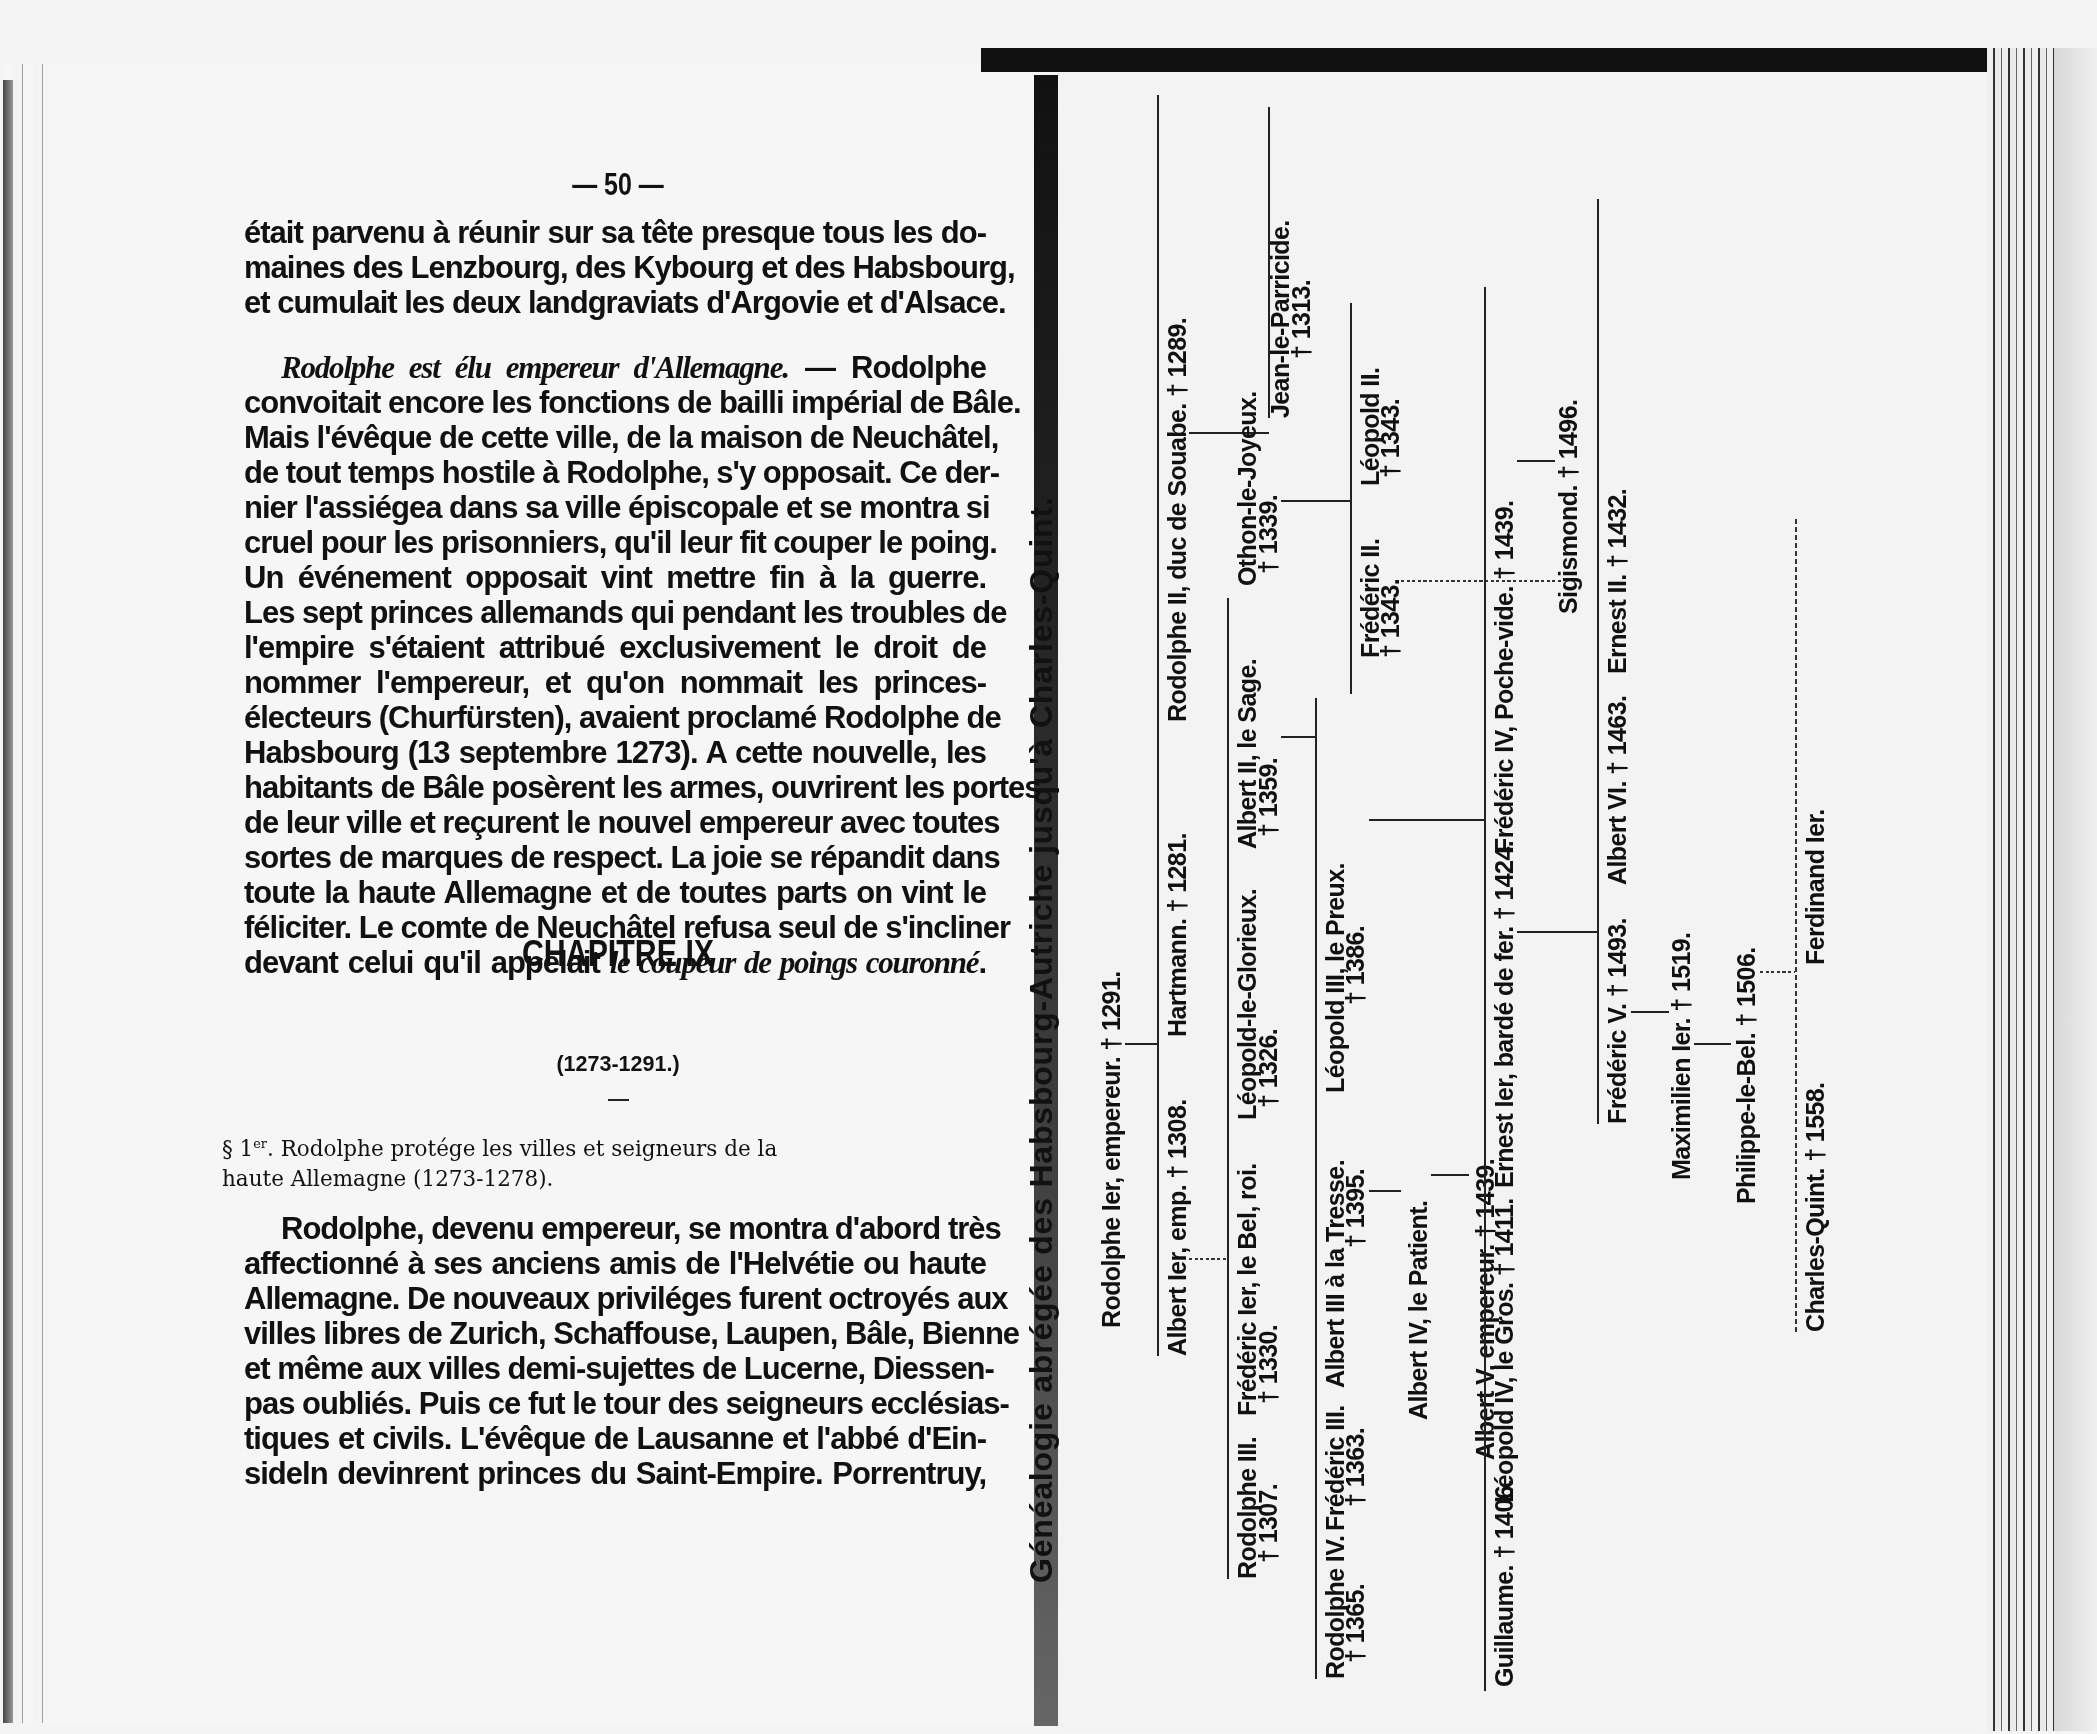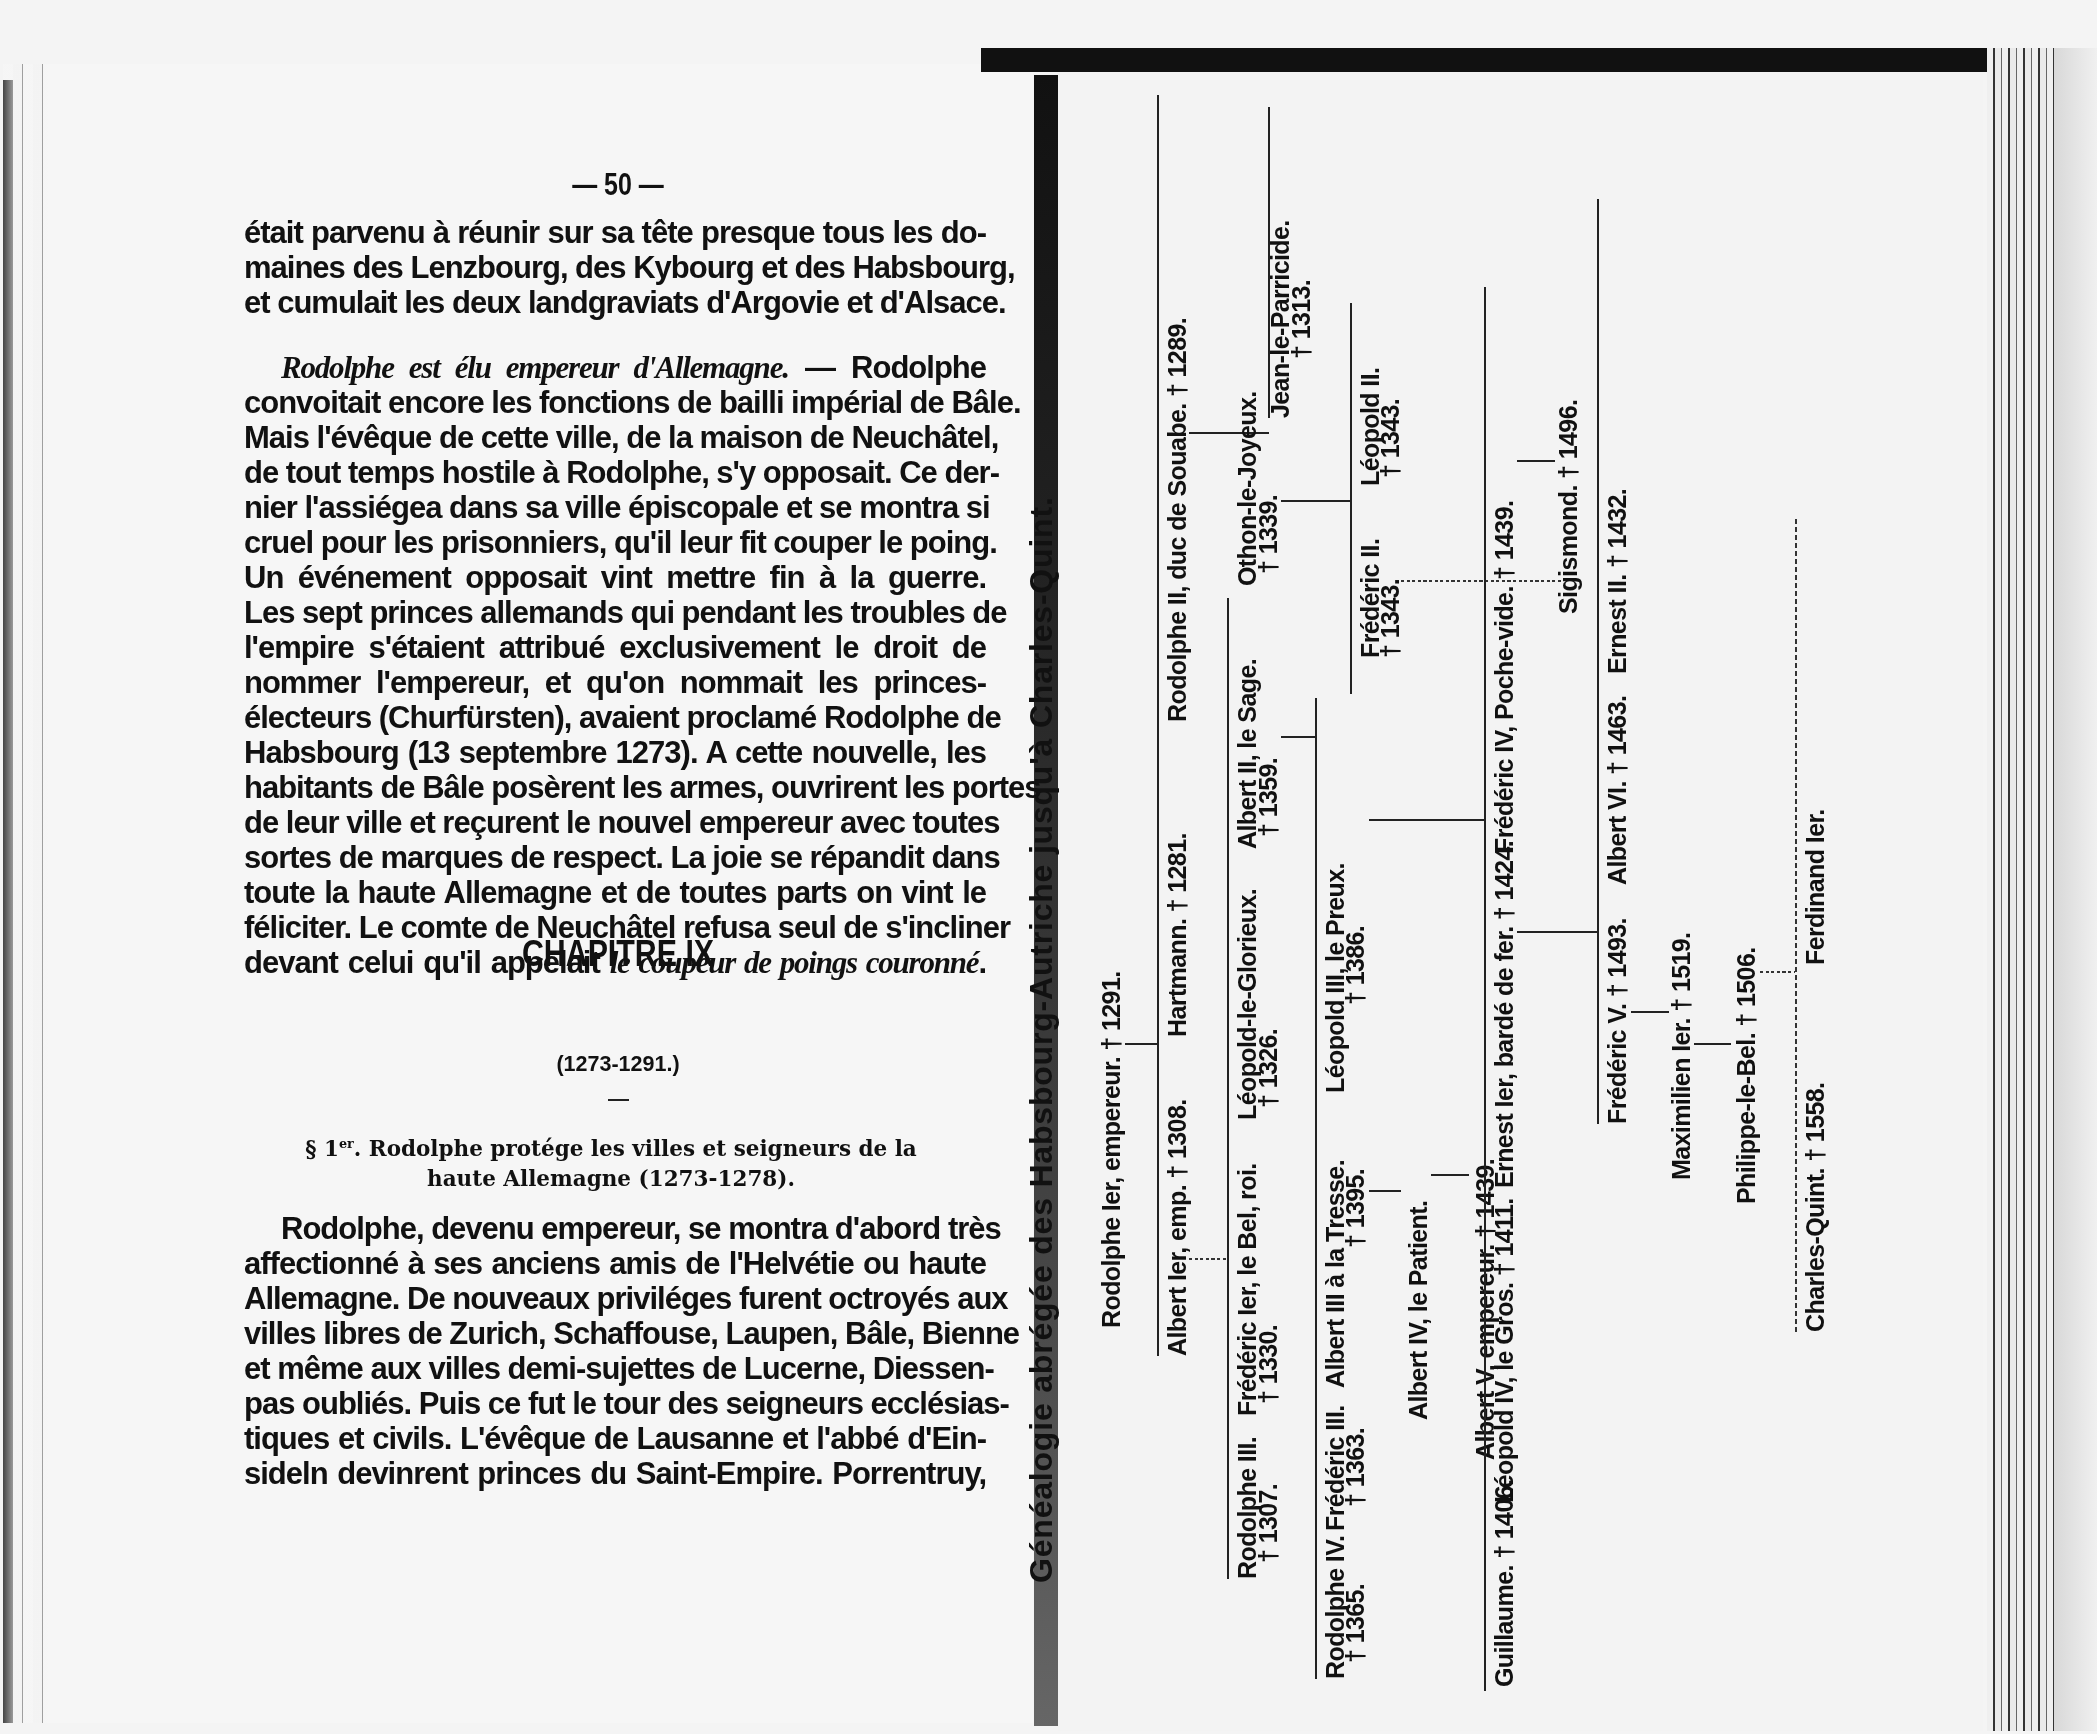--- a/index.html
+++ b/index.html
@@ -21,21 +21,21 @@
   .page-num { position:absolute; left:239px; top:166px; width:758px; text-align:center; font-family:"Liberation Sans", sans-serif; font-size:32px; font-weight:bold; transform:scaleX(.78); }
   .text { position:absolute; left:244px; width:742px; font-family:"Liberation Sans Narrow","Liberation Sans", sans-serif; font-size:31px; line-height:35px; font-weight:bold; text-align:justify; letter-spacing:-1px; }
   .text .line { display:block; text-align:justify; text-align-last:justify; white-space:nowrap; }
   .text .line.last { text-align-last:left; }
   .ital { font-style:italic; font-family:"Liberation Serif", serif; letter-spacing:-1.2px; }
   .chap { position:absolute; left:239px; width:758px; text-align:center; font-family:"Liberation Sans", sans-serif; font-weight:bold; }
   .chap-title { top:933px; font-size:37px; transform:scaleX(.82); }
   .chap-sub { top:995px; font-family:"DejaVu Serif", serif; font-size:23px; letter-spacing:-0.4px; }
   .chap-dates { top:1052px; font-size:21.5px; }
   .chap-rule { position:absolute; left:608px; top:1099px; width:21px; height:2.4px; background:#222; }
-  .sec { position:absolute; left:232px; width:758px; text-align:center; font-family:"DejaVu Serif", serif; font-weight:bold; font-size:21.5px; line-height:30px; }
+  .sec { position:absolute; left:222px; width:758px; font-family:"DejaVu Serif", serif; font-weight:normal; font-size:21.5px; line-height:30px; }
   .sec sup { font-size:12.8px; }
 
   
   .gen { position:absolute; left:1029px; top:1651px; width:1532px; height:734px; transform-origin:0 0; transform:rotate(-90deg); }
   .gen .t { position:absolute; white-space:nowrap; font-family:"Liberation Sans", sans-serif; font-weight:bold; font-size:25px; line-height:24px; letter-spacing:-0.6px; transform-origin:0 0; }
   .gen .title { font-family:"Liberation Sans", sans-serif; font-size:32px; letter-spacing:0.8px; }
   .gen .hl { position:absolute; height:2.4px; background:#222; }
   .gen .vl { position:absolute; width:2.4px; background:#222; }
   .gen .vl.dot { background:repeating-linear-gradient(180deg,#333 0 3.2px, transparent 3.2px 5.6px); }
   .gen .hl.dot { background:repeating-linear-gradient(90deg,#333 0 4.8px, transparent 4.8px 8px); }

